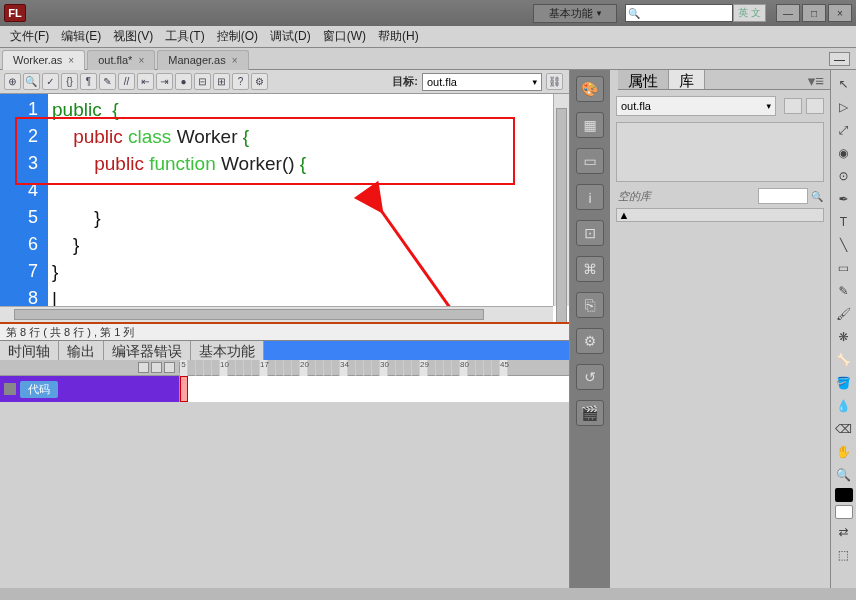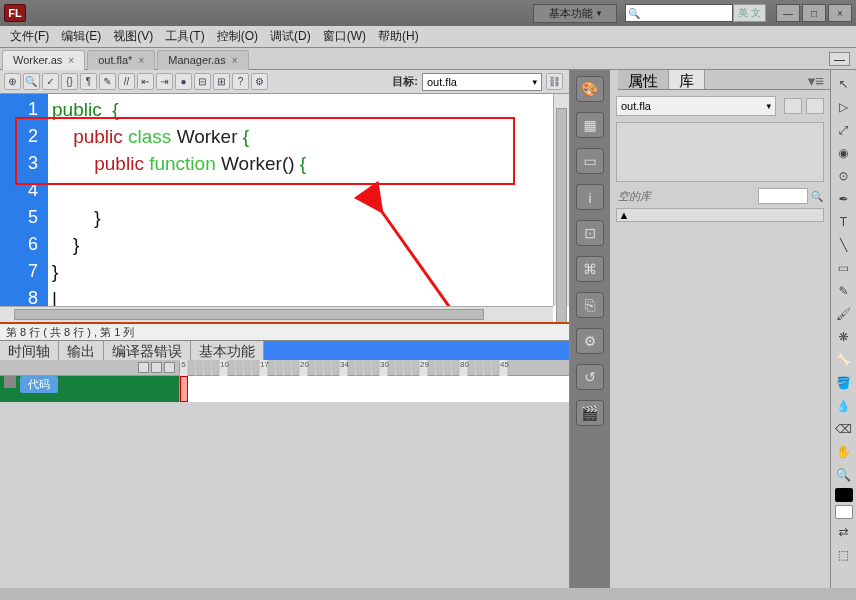--- a/index.html
+++ b/index.html
@@ -44,21 +44,21 @@
 .bottom-tabs { height: 20px; background: #3b82f6; border-top: 1px solid #888; display: flex; font-size: 14px; }
 .btm-tab { padding: 2px 8px; border-right: 1px solid #999; background: #d8d8d8; color: #333; }
 .timeline { flex: 1; background: #d0d0d0; position: relative; }
 .tl-header { height: 16px; background: #c0c0c0; border-bottom: 1px solid #999; display: flex; align-items: center; font-size: 10px; }
 .tl-layer-col { width: 180px; border-right: 1px solid #999; display: flex; align-items: center; justify-content: flex-end; padding-right: 4px; }
 .tl-tiny { width: 11px; height: 11px; border: 1px solid #888; background: #ddd; margin-left: 2px; }
 .tl-ruler { flex: 1; display: flex; }
 .tl-tick { width: 8px; border-right: 1px solid #ccc; text-align: center; font-size: 8px; color: #555; height: 16px; }
 .tl-tick.major { background: #e4e4e4; }
 .tl-body { display: flex; height: 26px; }
-.tl-layer { width: 180px; border-right: 1px solid #999; display: flex; align-items: flex-start; background: #15803d; }
+.tl-layer { width: 180px; border-right: 1px solid #999; display: flex; align-items: center; background: #6d28d9; }
 .tl-layer-icon { width: 12px; height: 12px; background: #888; margin: 0 4px; }
 .layer-name { background: #5aa0e0; color: #fff; font-size: 11px; padding: 1px 8px; border-radius: 2px; }
 .tl-frames { flex: 1; background: #fff; position: relative; }
 .tl-frames .play { position: absolute; top: 0; left: 0; width: 8px; height: 100%; background: rgba(255,100,100,.6); border: 1px solid #c00; }
 .panel-col { width: 40px; background: #7c7c7c; display: flex; flex-direction: column; align-items: center; padding-top: 6px; gap: 10px; }
 .panel-btn { width: 28px; height: 26px; background: #888; border: 1px solid #5a5a5a; display: flex; align-items: center; justify-content: center; color: #ddd; font-size: 14px; border-radius: 3px; }
 .right-col { flex: 1; background: #d0d0d0; display: flex; flex-direction: column; }
 .right-tabs { height: 20px; display: flex; font-size: 15px; border-bottom: 1px solid #888; background: #c8c8c8; margin-left: 8px; }
 .right-tab { padding: 2px 10px; border-right: 1px solid #999; background: #c0c0c0; }
 .right-tab.active { background: #e4e4e4; }

